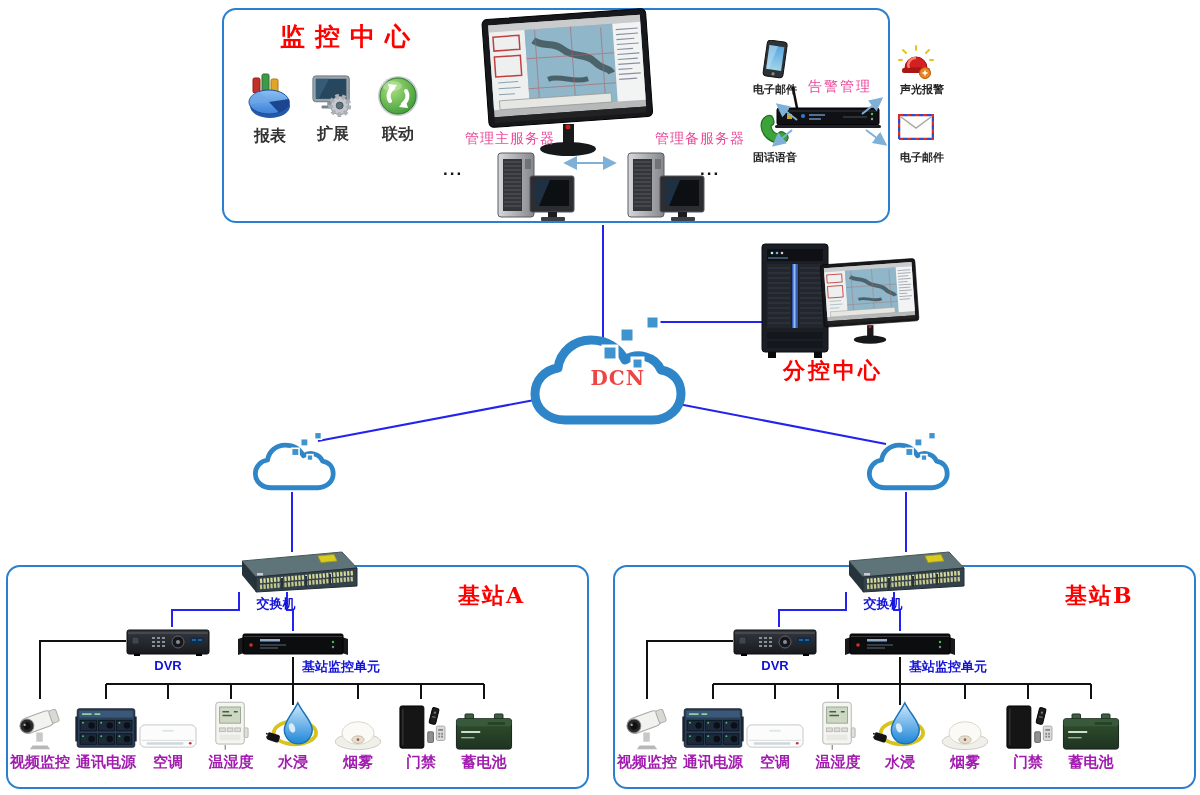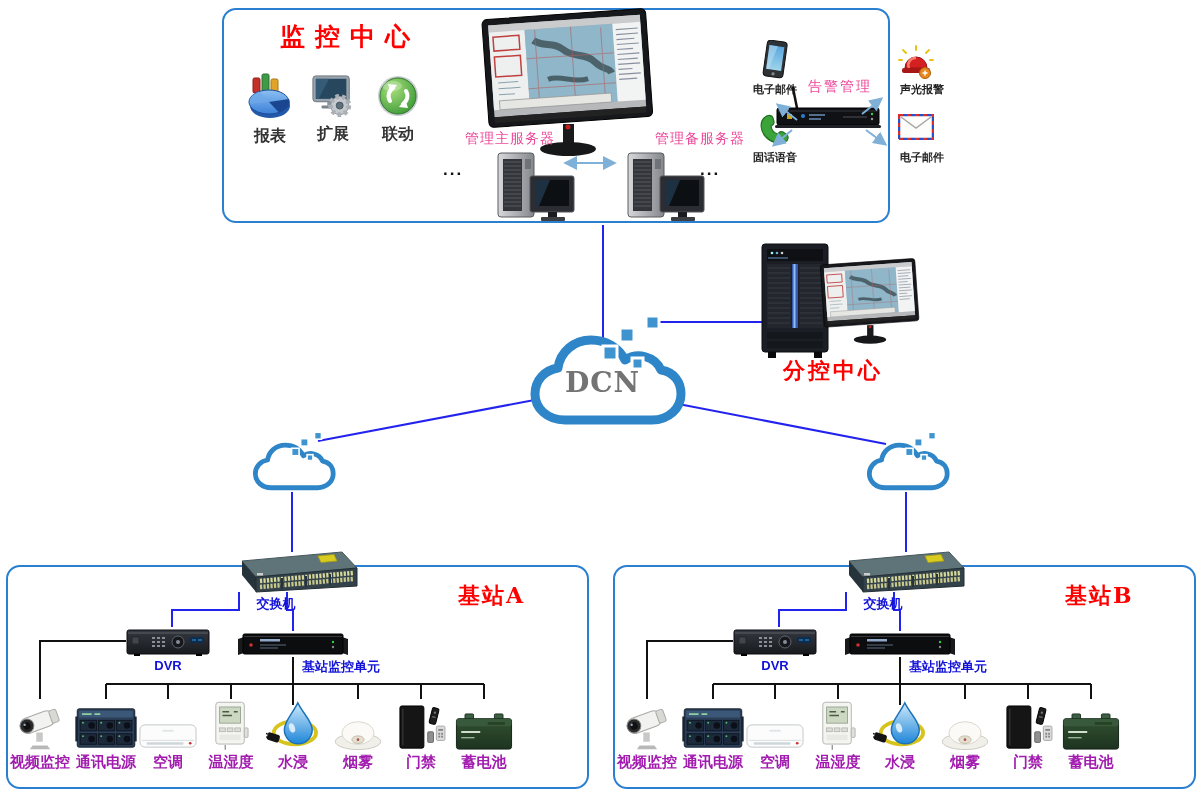--- a/index.html
+++ b/index.html
@@ -12,21 +12,21 @@
   
   .title-red{color:#ff0000;font-weight:bold;font-family:"DejaVu Serif",serif;}
   .mc-title{font-size:25px;letter-spacing:10px;}
   .st-title{font-size:22px;letter-spacing:2px;}
   .sc-title{font-size:22px;letter-spacing:3px;}
   .lbl-blue{color:#1212d8;font-weight:bold;font-size:13px;text-align:center;}
   .lbl-dev{color:#a21caf;font-weight:bold;font-size:15px;text-align:center;white-space:nowrap;}
   .lbl-srv{color:#ec4899;font-size:14px;font-family:"DejaVu Serif",serif;letter-spacing:1px;white-space:nowrap;}
   .lbl-sm{color:#222;font-size:11px;font-weight:bold;font-family:"DejaVu Serif",serif;text-align:center;white-space:nowrap;}
   .lbl-feat{color:#333;font-size:16px;font-weight:bold;font-family:"DejaVu Serif",serif;margin-top:6px;}
-  .dcn-text{color:#737373;font-weight:bold;font-size:28px;font-family:"DejaVu Serif",serif;text-align:left;letter-spacing:1px;}
+  .dcn-text{color:#ef4444;font-weight:bold;font-size:20px;font-family:"DejaVu Serif",serif;text-align:right;letter-spacing:1px;}
   .dots{color:#111;font-weight:bold;font-size:17px;letter-spacing:2px;}
   .feat{display:flex;flex-direction:column;align-items:center;width:64px;}
   .device{position:absolute;width:72px;top:132px;display:flex;flex-direction:column;align-items:center;}
   .dev-ic{height:54px;display:flex;align-items:flex-end;justify-content:center;}
   .device .lbl-dev{margin-top:2px;}
 </style>
 </head>
 <body>
 
 <div id="canvas">

